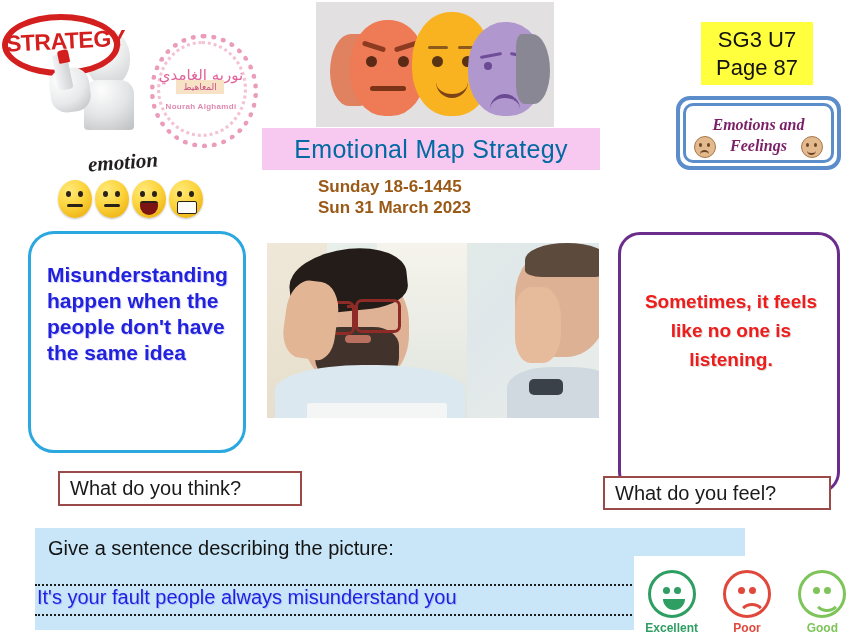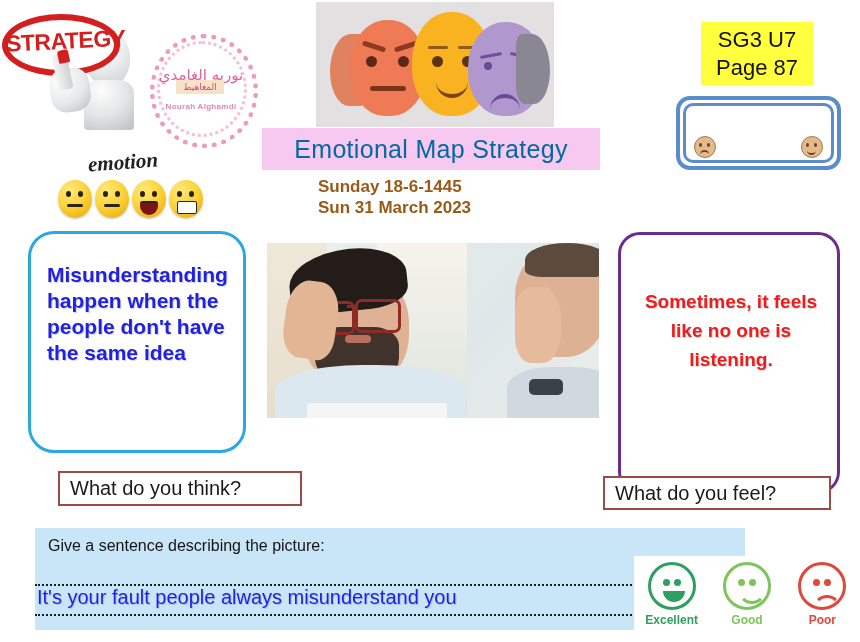--- a/index.html
+++ b/index.html
@@ -387,21 +387,21 @@
 
   
   #answer-band {
     left: 35px; top: 528px;
     width: 710px; height: 102px;
     background: #c8e6f7;
   }
   #prompt-text {
     position: absolute;
     left: 13px; top: 9px;
-    font-size: 16px;
+    font-size: 20px;
     color: #141414;
   }
   #answer-line {
     position: absolute;
     left: 0px; top: 56px;
     width: 640px;
     border-top: 2px dotted #1b1b1b;
     border-bottom: 2px dotted #1b1b1b;
     height: 32px;
     box-sizing: border-box;
@@ -415,21 +415,21 @@
     font-weight: 500;
     text-shadow: 1px 1px 0 rgba(140,140,255,.4);
   }
 
   
   #feedback-panel {
     left: 634px; top: 556px;
     width: 226px; height: 86px;
     background: #ffffff;
     display: flex;
-    align-items: flex-start;
+    align-items: center;
     justify-content: space-around;
     padding-top: 6px;
     box-sizing: border-box;
   }
   .fb-item { width: 68px; text-align: center; }
   .fb-face {
     width: 48px; height: 48px;
     margin: 0 auto 3px auto;
     border-radius: 50%;
     position: relative;
@@ -547,20 +547,24 @@
   </div>
 
   <div class="abs" id="page-label">
     <div>SG3 U7</div>
     <div>Page 87</div>
   </div>
 
   <div class="abs" id="emotions-badge">
     <div class="inner">
       <div class="inner2"></div>
+      <div id="badge-text">
+        <div>Emotions and</div>
+        <div>Feelings</div>
+      </div>
       <div class="badge-face" style="left:8px;top:30px">
         <span class="be l"></span>
           <span class="be r"></span>
           <span class="bm sad"></span>
       </div>
       <div class="badge-face" style="right:8px;top:30px">
         <span class="be l"></span>
           <span class="be r"></span>
           <span class="bm"></span>
       </div>
@@ -611,30 +615,30 @@
   <div class="abs" id="feedback-panel">
     <div class="fb-item">
       <div class="fb-face" style="border:3px solid #2e9e62">
         <span class="fe l" style="background:#2e9e62"></span>
         <span class="fe r" style="background:#2e9e62"></span>
         <span class="fm-open" style="background:#2e9e62"></span>
       </div>
       <div class="fb-label" style="color:#2e9e62">Excellent</div>
     </div>
     <div class="fb-item">
+      <div class="fb-face" style="border:3px solid #e0483c">
+        <span class="fe l" style="background:#e0483c"></span>
+        <span class="fe r" style="background:#e0483c"></span>
+        <span class="fm-frown" style="border-top-color:#e0483c"></span>
+      </div>
+      <div class="fb-label" style="color:#e0483c">Poor</div>
+    </div>
+    <div class="fb-item">
       <div class="fb-face" style="border:3px solid #7ec45a">
         <span class="fe l" style="background:#7ec45a"></span>
         <span class="fe r" style="background:#7ec45a"></span>
         <span class="fm-smile" style="border-bottom-color:#7ec45a"></span>
       </div>
       <div class="fb-label" style="color:#7ec45a">Good</div>
     </div>
-    <div class="fb-item">
-      <div class="fb-face" style="border:3px solid #e0483c">
-        <span class="fe l" style="background:#e0483c"></span>
-        <span class="fe r" style="background:#e0483c"></span>
-        <span class="fm-frown" style="border-top-color:#e0483c"></span>
-      </div>
-      <div class="fb-label" style="color:#e0483c">Poor</div>
-    </div>
   </div>
 
 </div>
 
 </body></html>

